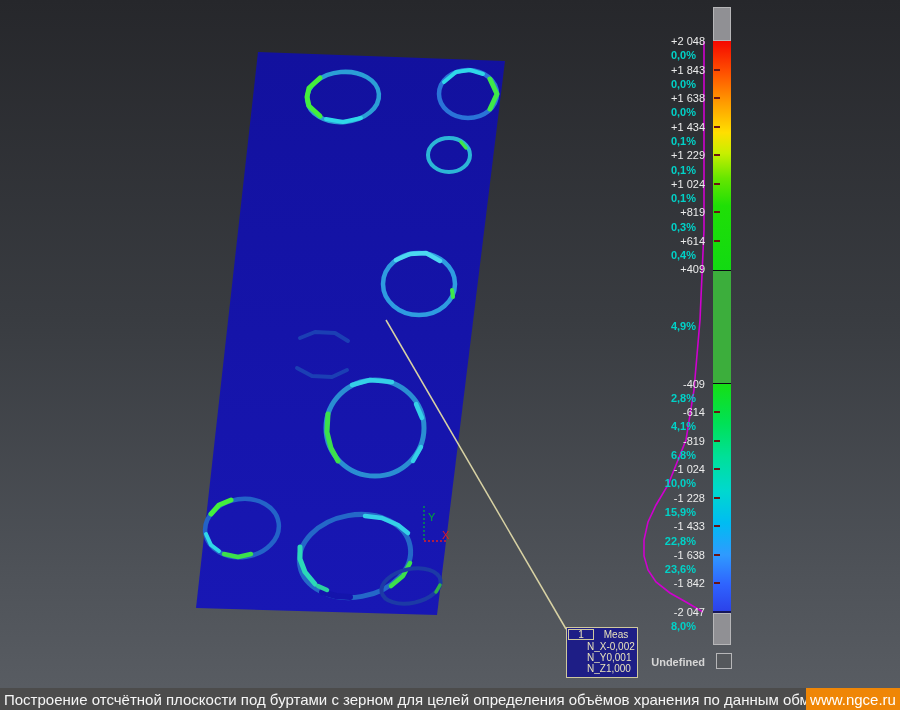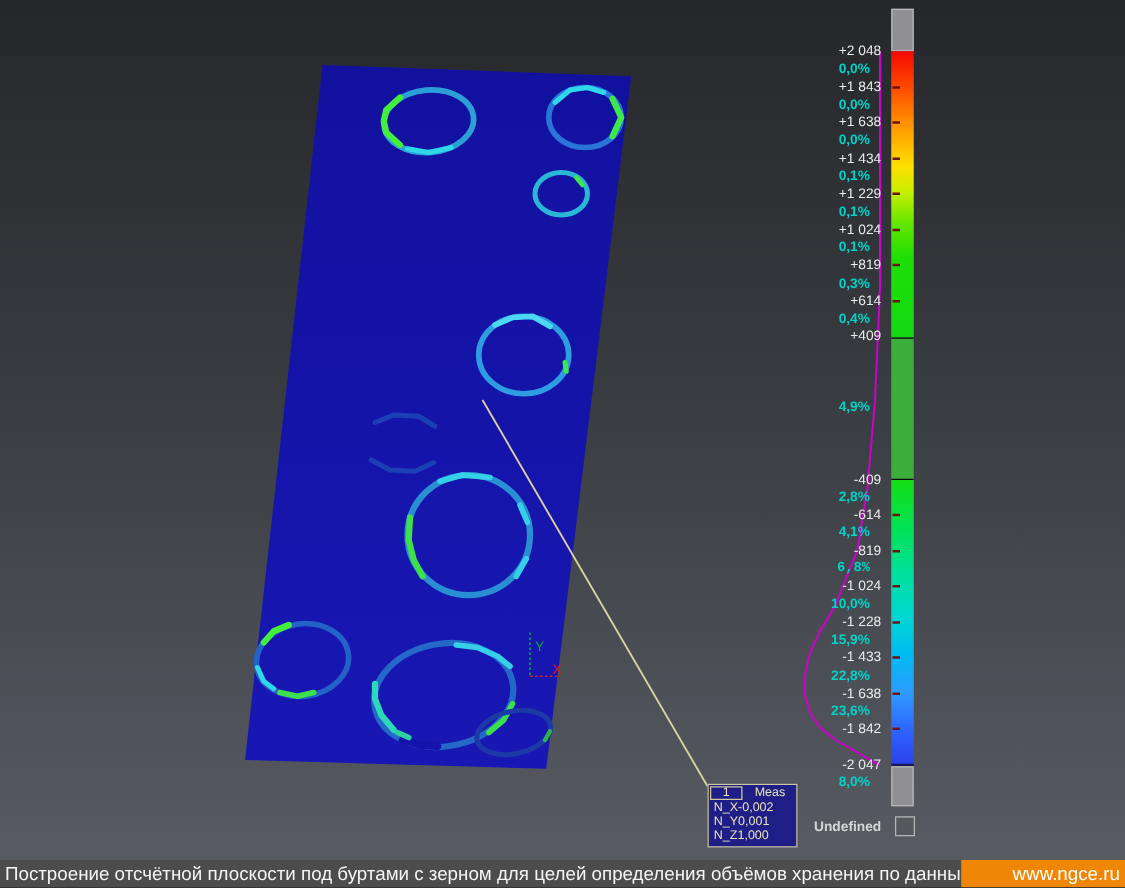--- a/index.html
+++ b/index.html
@@ -37,31 +37,31 @@
   
   .meas-box{
     position:absolute;left:566px;top:627px;width:72px;height:51px;
     background:#1e1e86;border:1px solid #cfc89e;box-sizing:border-box;
     font-size:10px;color:#e8e2bc;
   }
   .meas-header{display:flex;height:13px;align-items:stretch;}
   .meas-index{width:26px;margin:1px;border:1px solid #cfc89e;text-align:center;line-height:10px;box-sizing:border-box;}
   .meas-title{flex:1;text-align:center;line-height:13px;}
   .meas-row{display:flex;height:11px;line-height:11px;}
-  .meas-label{width:28px;padding-left:4px;}
+  .meas-label{width:28px;padding-left:20px;}
   .meas-value{flex:1;text-align:right;padding-right:22px;}
   
   .statusbar{
     position:absolute;left:0;top:688px;width:900px;height:22px;background:#4c4c4c;
     display:flex;align-items:center;
   }
   .status-text{flex:1;padding-left:4px;font-size:15px;color:#f5f5f5;white-space:nowrap;overflow:hidden;}
   .status-link{
     width:94px;height:22px;background:#ef8606;color:#ffffff;font-size:15px;
-    display:flex;align-items:center;justify-content:center;padding-left:37px;
+    display:flex;align-items:center;justify-content:center;
   }
 </style>
 </head>
 <body>
 
 <div class="screen">
 
   <svg class="viewport" viewBox="0 0 900 688">
     <defs>
       <linearGradient id="planeGrad" x1="0" y1="0" x2="0" y2="1">
@@ -171,21 +171,21 @@
         <div class="legend-label legend-percent" style="top: 77.84px;">0,0%</div>
         <div class="legend-label legend-percent" style="top: 106.4px;">0,0%</div>
         <div class="legend-label legend-percent" style="top: 134.96px;">0,1%</div>
         <div class="legend-label legend-percent" style="top: 163.52px;">0,1%</div>
         <div class="legend-label legend-percent" style="top: 192.08px;">0,1%</div>
         <div class="legend-label legend-percent" style="top: 220.64px;">0,3%</div>
         <div class="legend-label legend-percent" style="top: 249.2px;">0,4%</div>
         <div class="legend-label legend-percent" style="top: 320.49px;">4,9%</div>
         <div class="legend-label legend-percent" style="top: 391.78px;">2,8%</div>
         <div class="legend-label legend-percent" style="top: 420.34px;">4,1%</div>
-        <div class="legend-label legend-percent" style="top: 448.9px; font-family: Liberation Mono, monospace;">6,8%</div>
+        <div class="legend-label legend-percent" style="top: 448.9px;">6,8%</div>
         <div class="legend-label legend-percent" style="top: 477.46px;">10,0%</div>
         <div class="legend-label legend-percent" style="top: 506.02px;">15,9%</div>
         <div class="legend-label legend-percent" style="top: 534.58px;">22,8%</div>
         <div class="legend-label legend-percent" style="top: 563.14px;">23,6%</div>
         <div class="legend-label legend-percent" style="top: 591.7px; margin-top: 28px;">8,0%</div>
       </div>
     <div class="undefined-row">Undefined</div>
     <div class="undefined-swatch"></div>
   </div>
 

